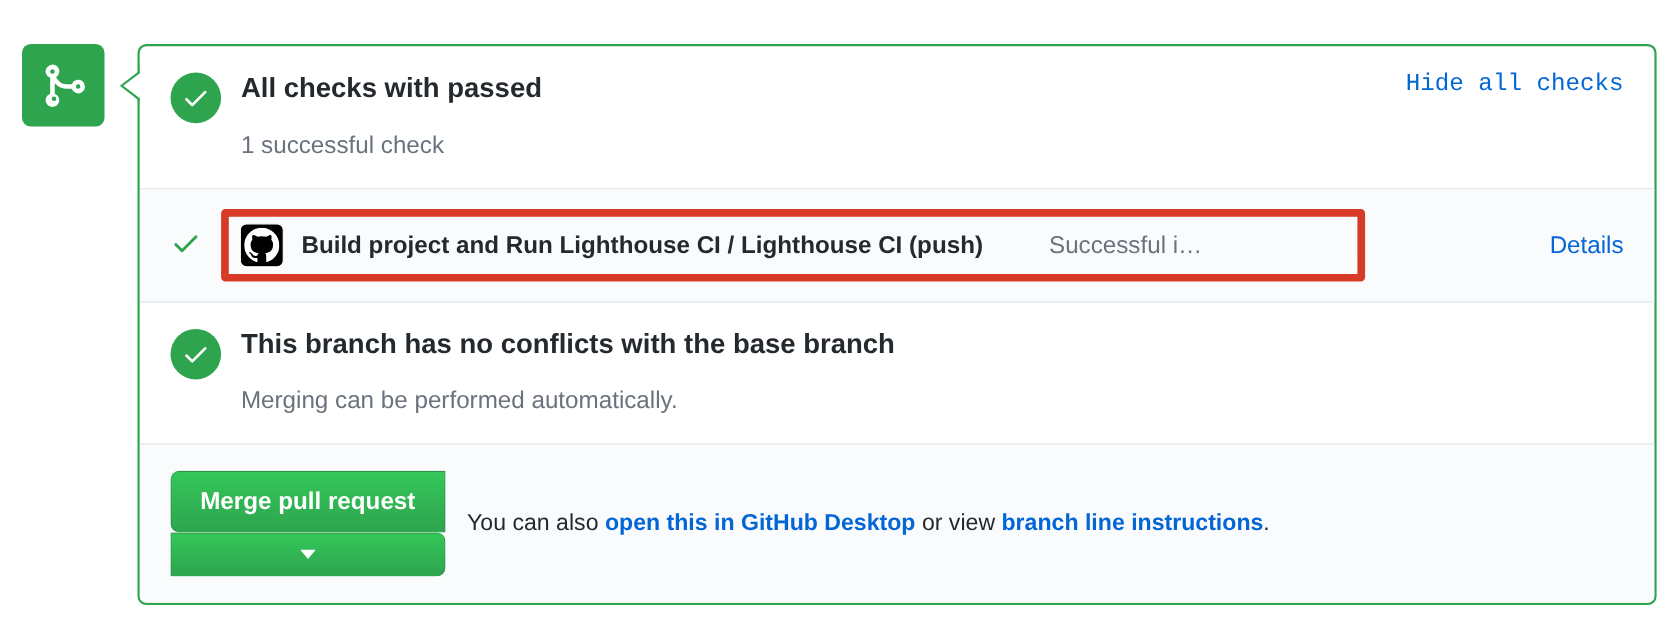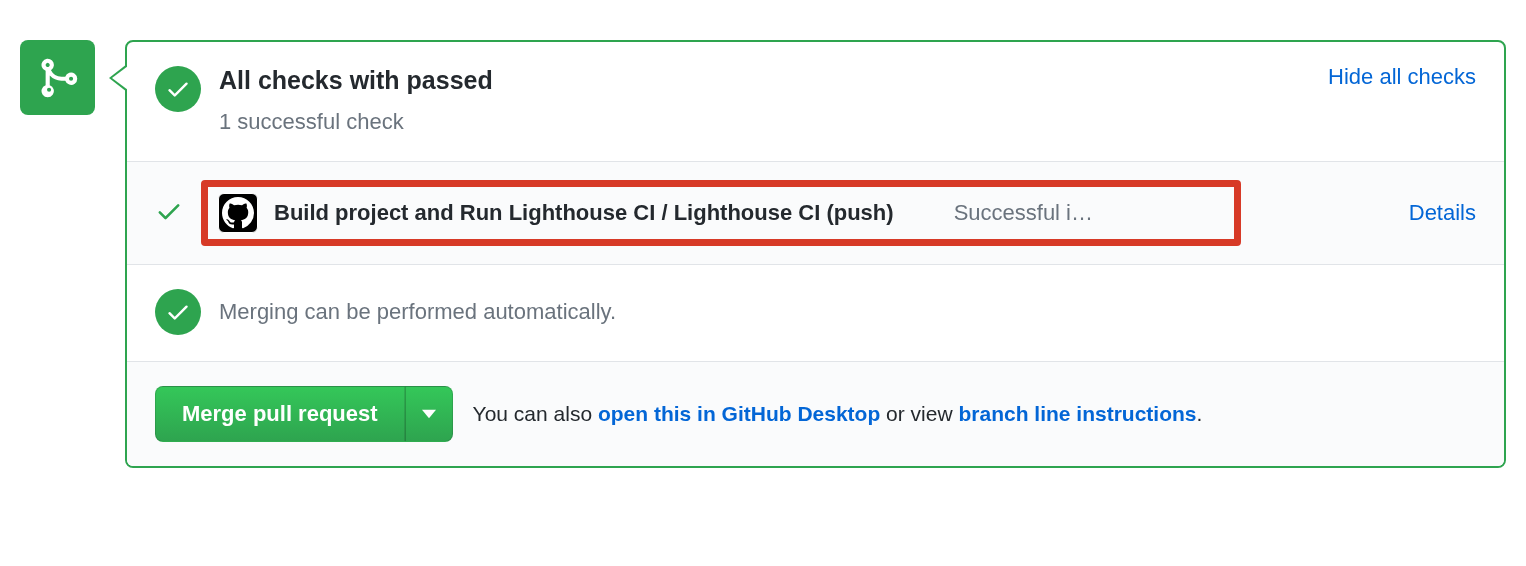--- a/index.html
+++ b/index.html
@@ -87,28 +87,29 @@
     .section-body { flex: 1; min-width: 0; }
     .section-title {
       font-size: 25px;
       font-weight: 600;
       color: #24292e;
       line-height: 1.3;
     }
     .section-sub {
       font-size: 22px;
       color: #6a737d;
-      margin-top: 12px;
+      margin-top: 22px;
     }
     .section-link {
       color: #0366d6;
       font-size: 22px;
       cursor: pointer;
       white-space: nowrap;
       margin-left: 16px;
+      font-family: Liberation Mono, monospace;
     }
     .check-row {
       background: #fafbfc;
       border-top: 1px solid #e1e4e8;
       border-bottom: 1px solid #e1e4e8;
       padding: 18px 28px;
       display: flex;
       align-items: center;
       gap: 22px;
       position: relative;
@@ -184,20 +185,21 @@
       background: #fafbfc;
       border-top: 1px solid #e1e4e8;
       padding: 24px 28px;
       display: flex;
       align-items: center;
       gap: 20px;
       flex-wrap: wrap;
     }
     .merge-btn-group {
       display: flex;
+      flex-direction: column;
     }
     .merge-btn {
       background: linear-gradient(#34c759, #2ea44f);
       border: 1px solid rgba(27,31,35,0.15);
       color: #fff;
       font-size: 22px;
       font-weight: 600;
       padding: 14px 26px;
       border-radius: 8px 0 0 8px;
       cursor: pointer;
@@ -280,20 +282,21 @@
       <span class="details-link">Details</span>
     </div>
 
     <div class="section">
       <div class="status-circle">
         <svg viewBox="0 0 16 16">
             <path d="M13.78 4.22a.75.75 0 0 1 0 1.06l-7.25 7.25a.75.75 0 0 1-1.06 0L2.22 9.28a.75.75 0 0 1 1.06-1.06L6 10.94l6.72-6.72a.75.75 0 0 1 1.06 0z"></path>
           </svg>
       </div>
       <div class="section-body">
+        <div class="section-title">This branch has no conflicts with the base branch</div>
         <div class="section-sub">Merging can be performed automatically.</div>
       </div>
     </div>
 
     <div class="merge-footer">
       <div class="merge-btn-group">
         <button class="merge-btn">Merge pull request</button>
         <button class="merge-dropdown">
           <svg viewBox="0 0 10 6">
               <path d="M0 0l5 6 5-6z"></path>

